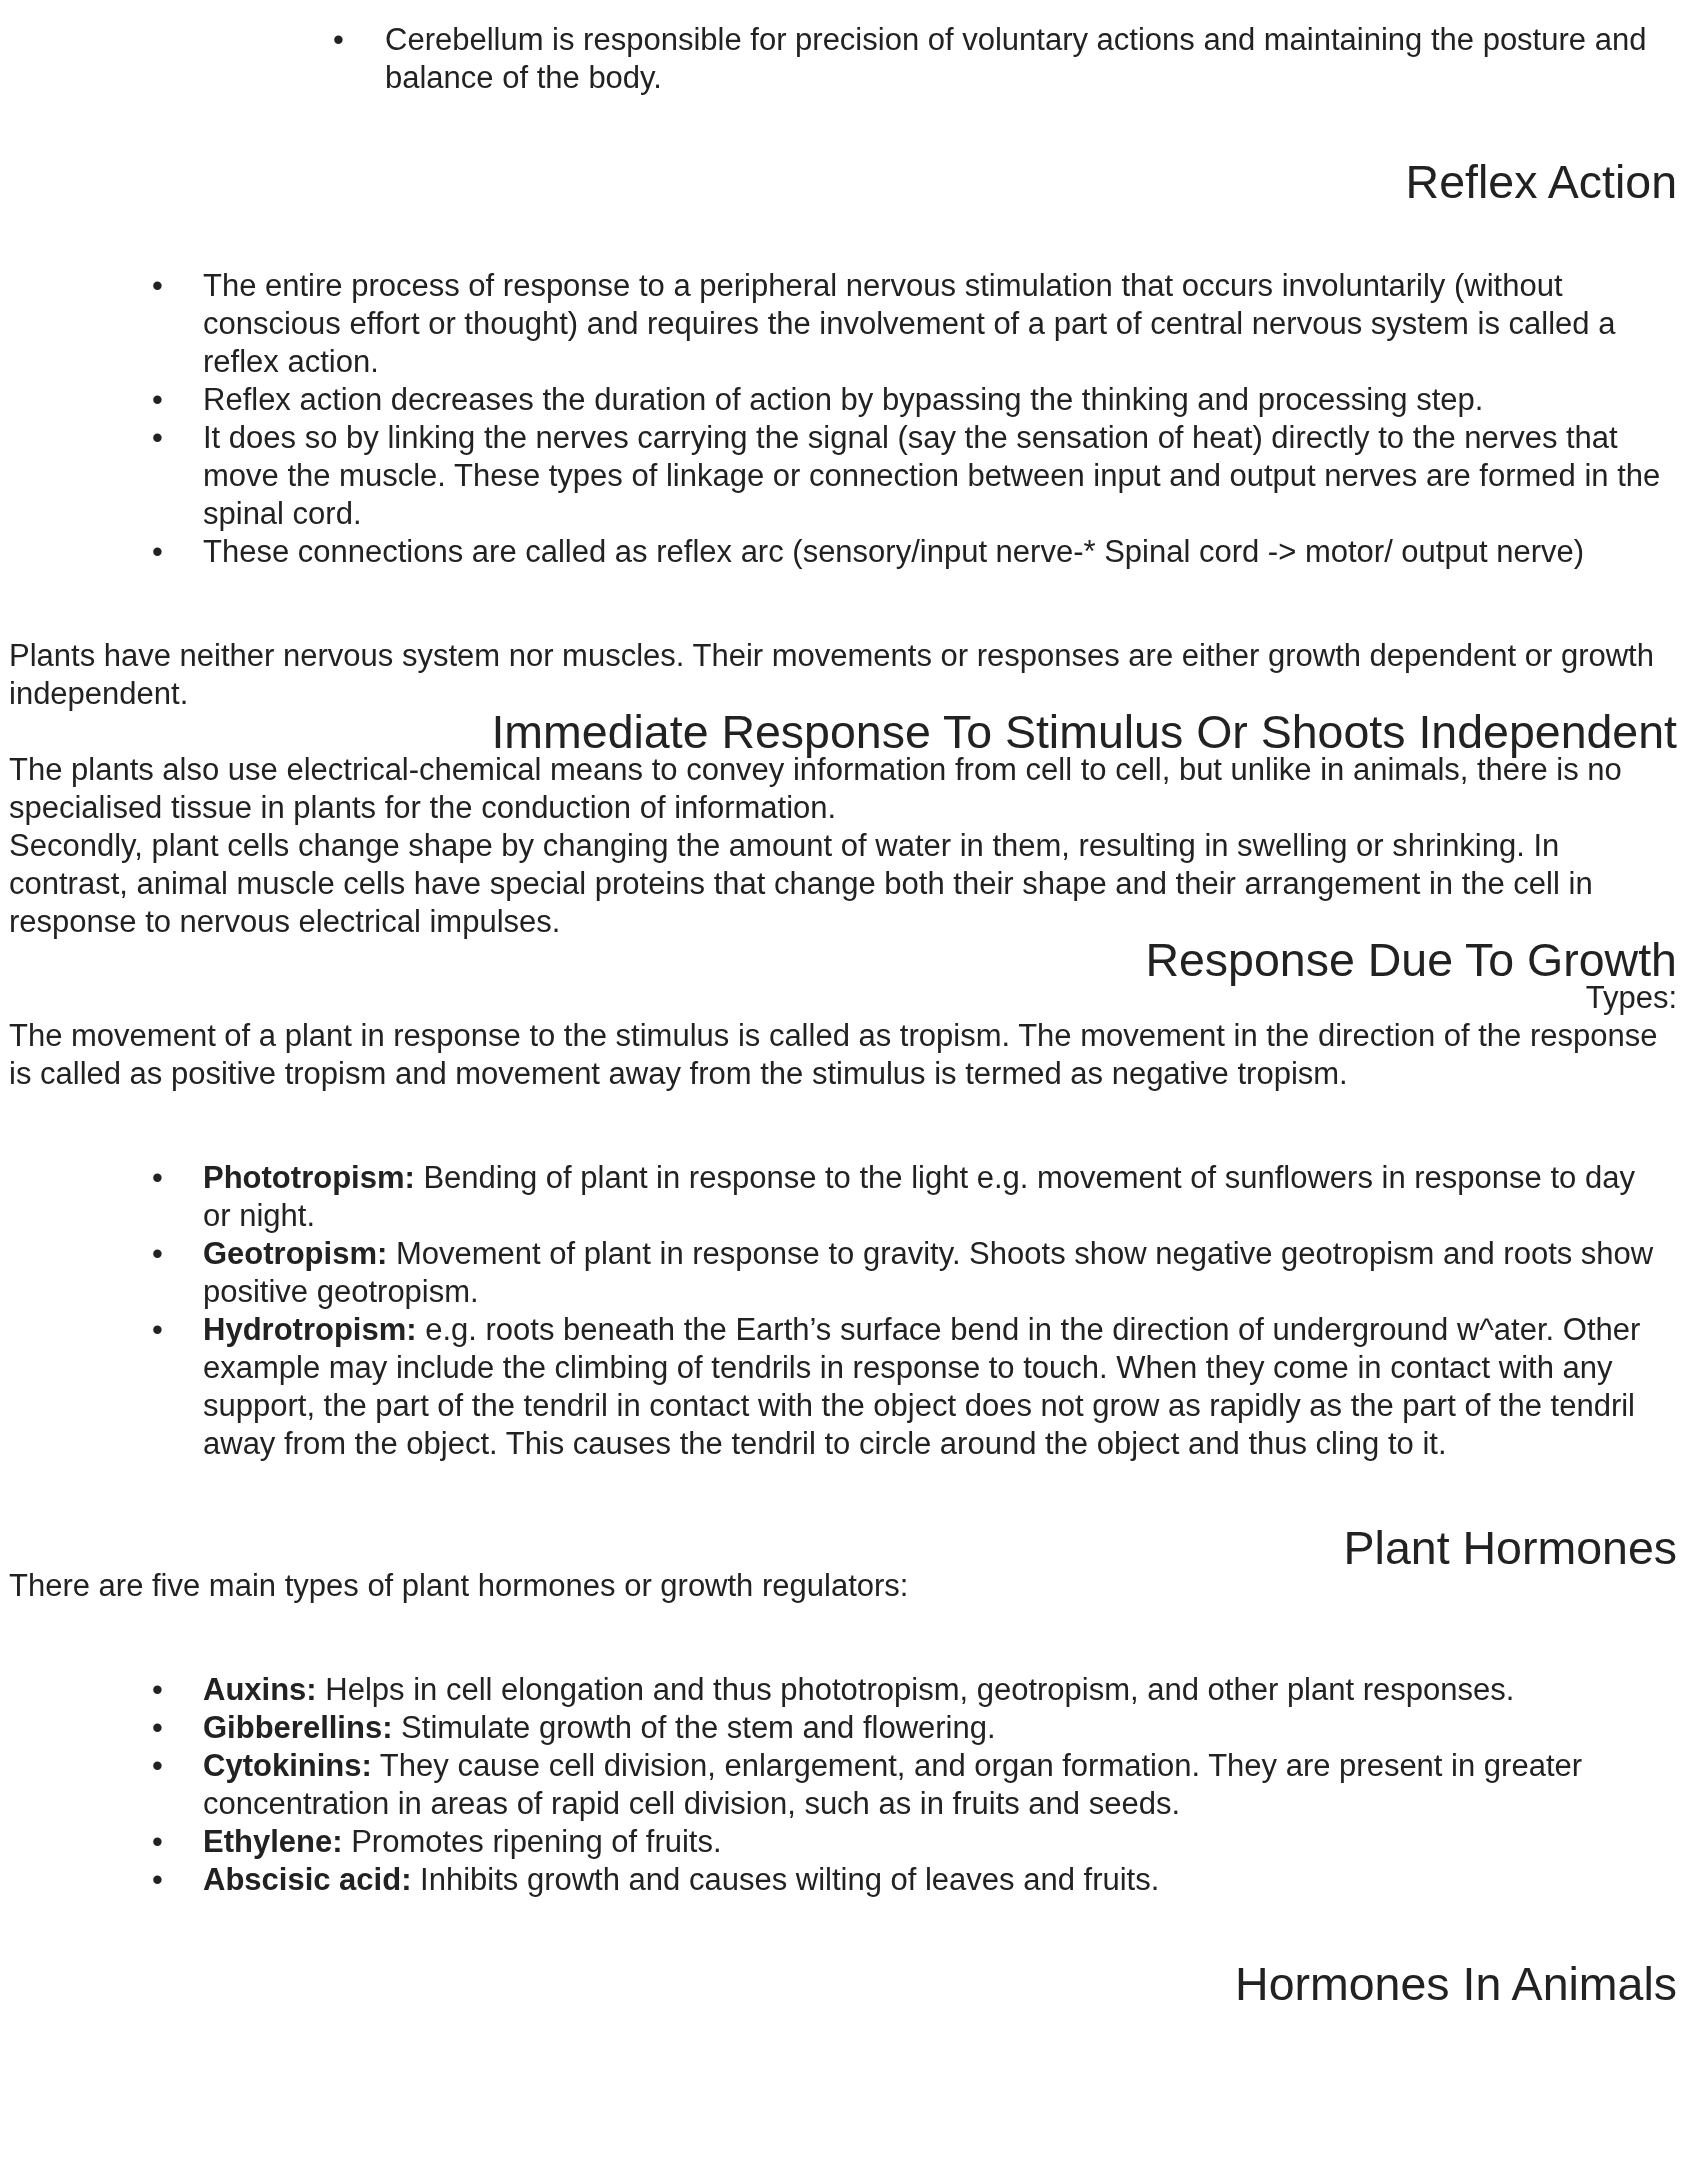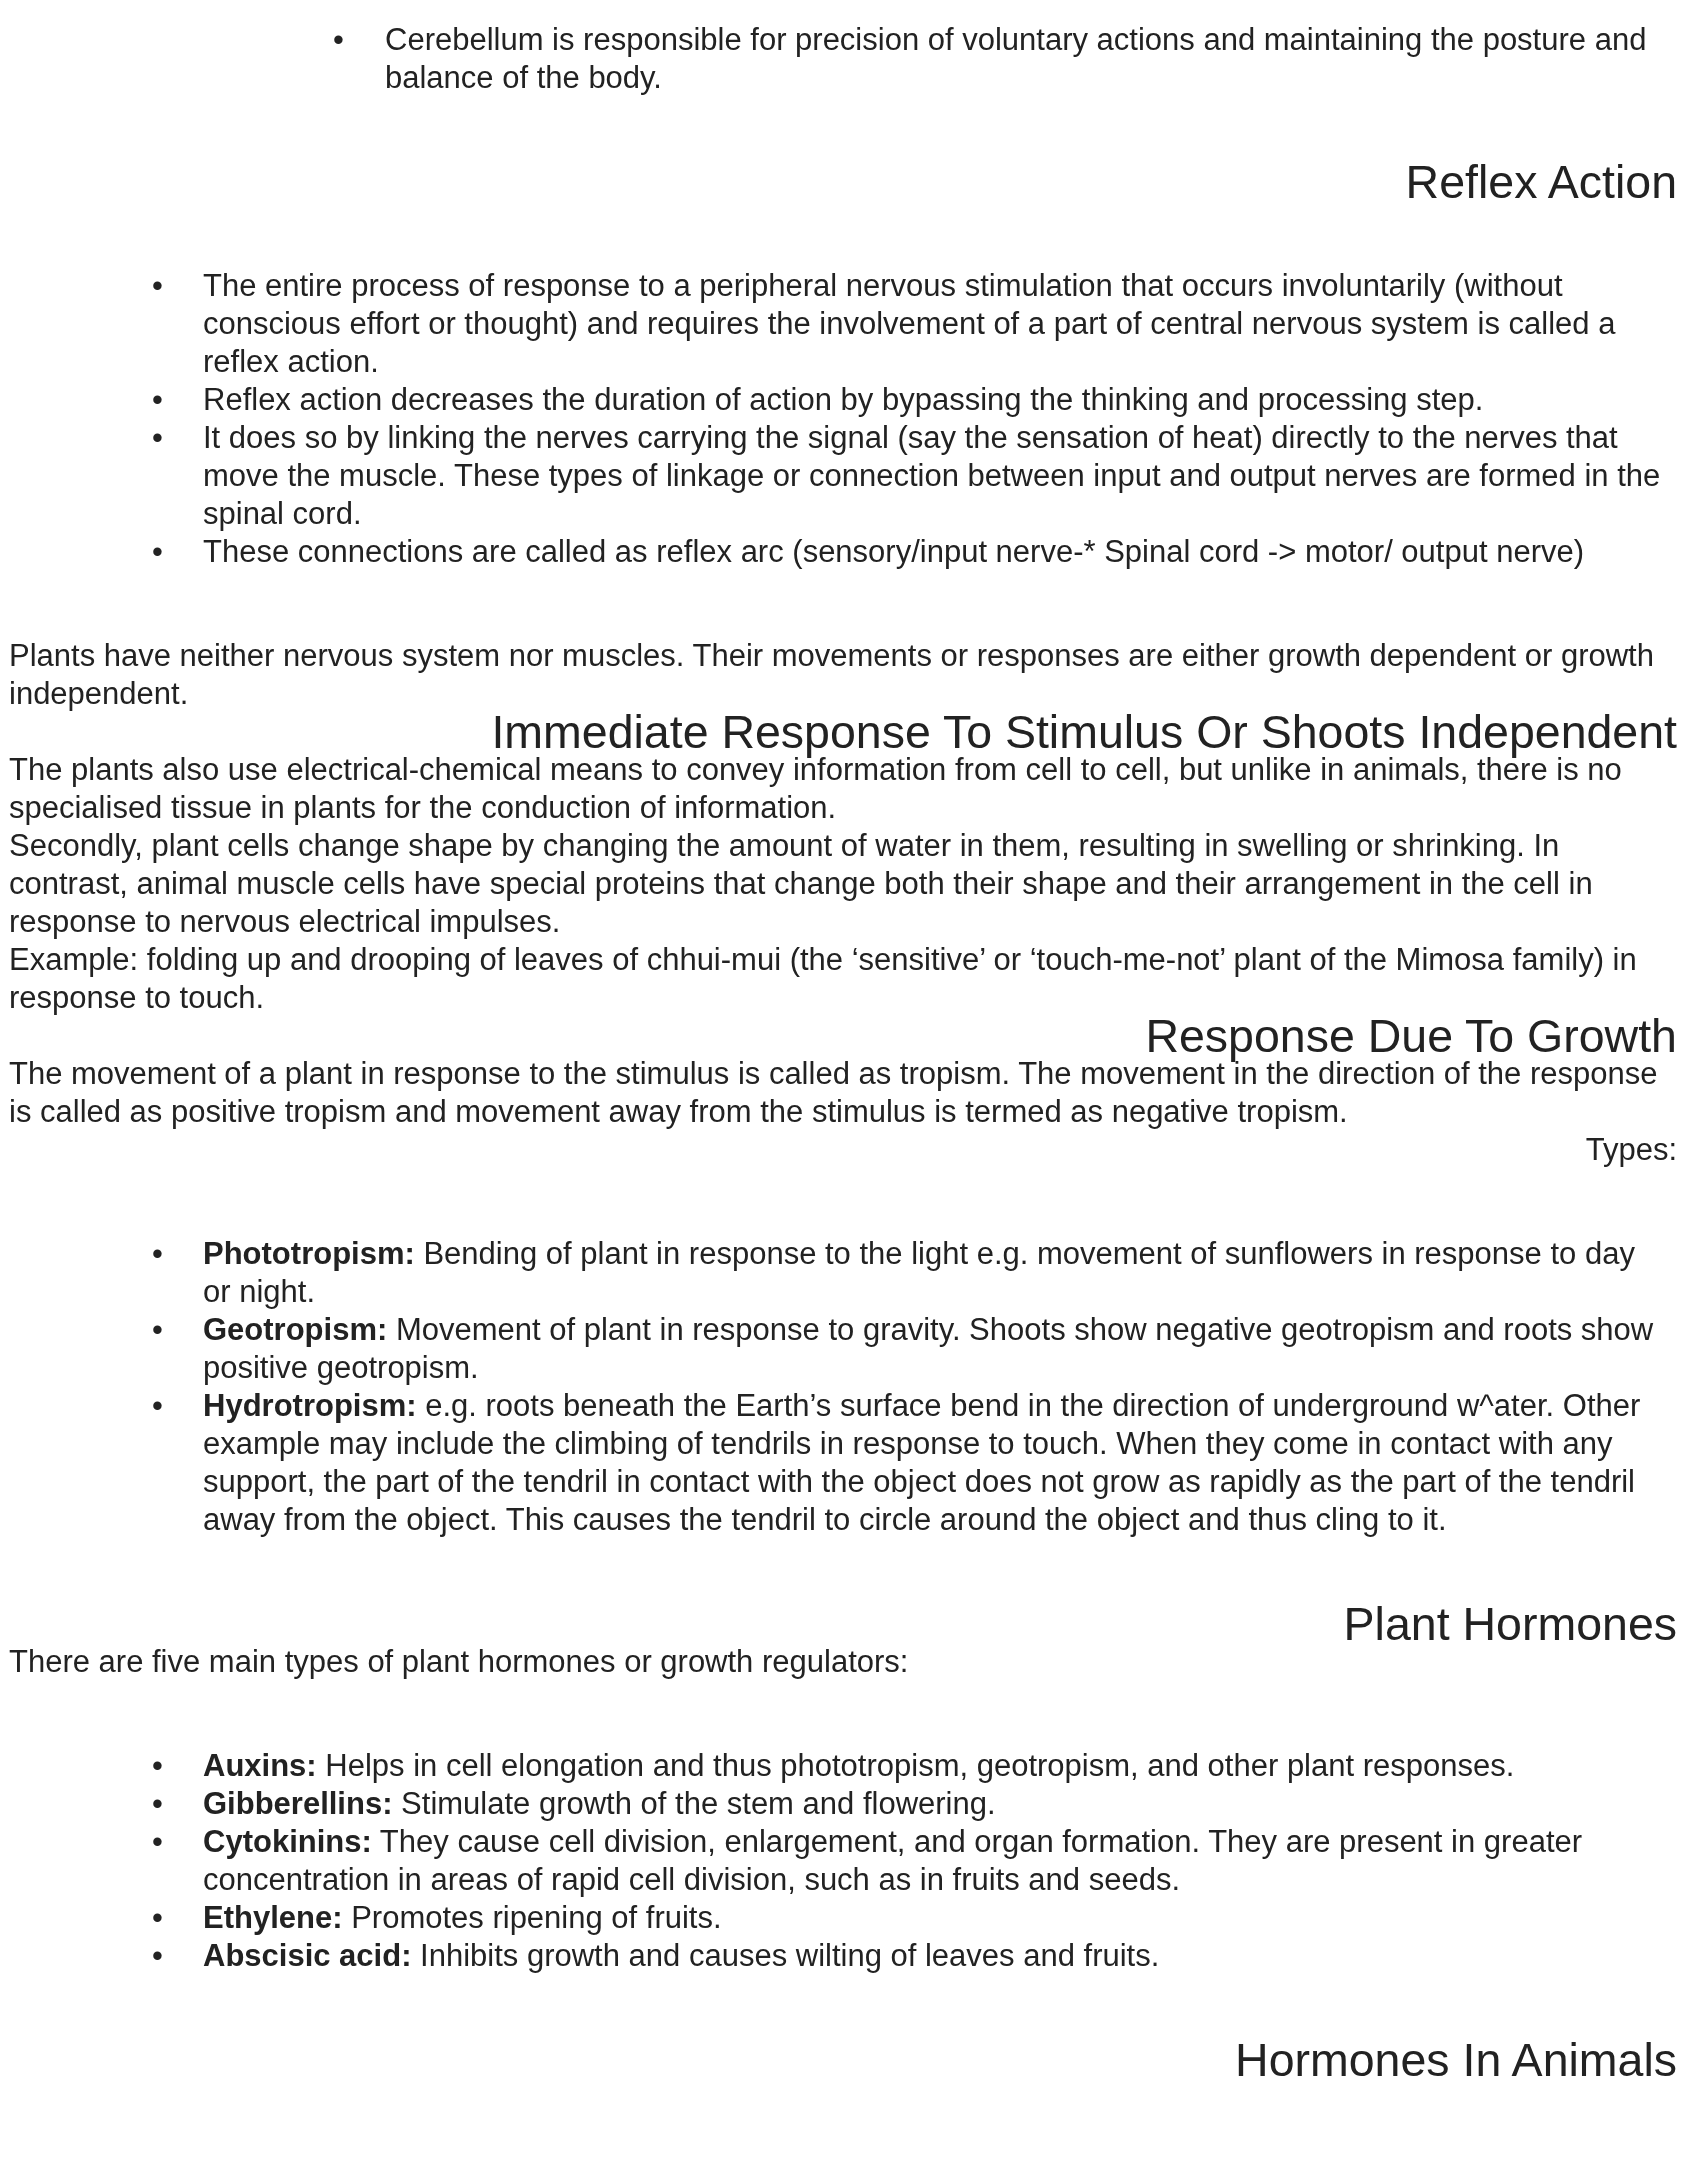--- a/index.html
+++ b/index.html
@@ -44,25 +44,24 @@
     <li>It does so by linking the nerves carrying the signal (say the sensation of heat) directly to the nerves that move the muscle. These types of linkage or connection between input and output nerves are formed in the spinal cord.</li>
     <li>These connections are called as reflex arc (sensory/input nerve-* Spinal cord -&gt; motor/ output nerve)</li>
   </ul>
 
   <div class="gap-l"></div>
   <p class="para">Plants have neither nervous system nor muscles. Their movements or responses are either growth dependent or growth independent.</p>
 
   <h2 class="heading">Immediate Response To Stimulus Or Shoots Independent</h2>
   <p class="para">The plants also use electrical-chemical means to convey information from cell to cell, but unlike in animals, there is no specialised tissue in plants for the conduction of information.</p>
   <p class="para">Secondly, plant cells change shape by changing the amount of water in them, resulting in swelling or shrinking. In contrast, animal muscle cells have special proteins that change both their shape and their arrangement in the cell in response to nervous electrical impulses.</p>
-  <p class="para">Example: folding up and drooping of leaves of chhui-mui (the ‘sensitive’ or ‘touch-me-not’ plant of the Mimosa family) in response to touch.</p>
 
   <h2 class="heading">Response Due To Growth</h2>
+  <p class="para heading">Types:</p>
   <p class="para">The movement of a plant in response to the stimulus is called as tropism. The movement in the direction of the response is called as positive tropism and movement away from the stimulus is termed as negative tropism.</p>
-  <p class="para heading">Types:</p>
 
   <div class="gap-l"></div>
   <ul>
     <li><span class="term">Phototropism:</span><span> Bending of plant in response to the light e.g. movement of sunflowers in response to day or night.</span></li>
     <li><span class="term">Geotropism:</span><span> Movement of plant in response to gravity. Shoots show negative geotropism and roots show positive geotropism.</span></li>
     <li><span class="term">Hydrotropism:</span><span> e.g. roots beneath the Earth’s surface bend in the direction of underground w^ater. Other example may include the climbing of tendrils in response to touch. When they come in contact with any support, the part of the tendril in contact with the object does not grow as rapidly as the part of the tendril away from the object. This causes the tendril to circle around the object and thus cling to it.</span></li>
   </ul>
 
   <div class="gap-l"></div>
   <h2 class="heading">Plant Hormones</h2>

